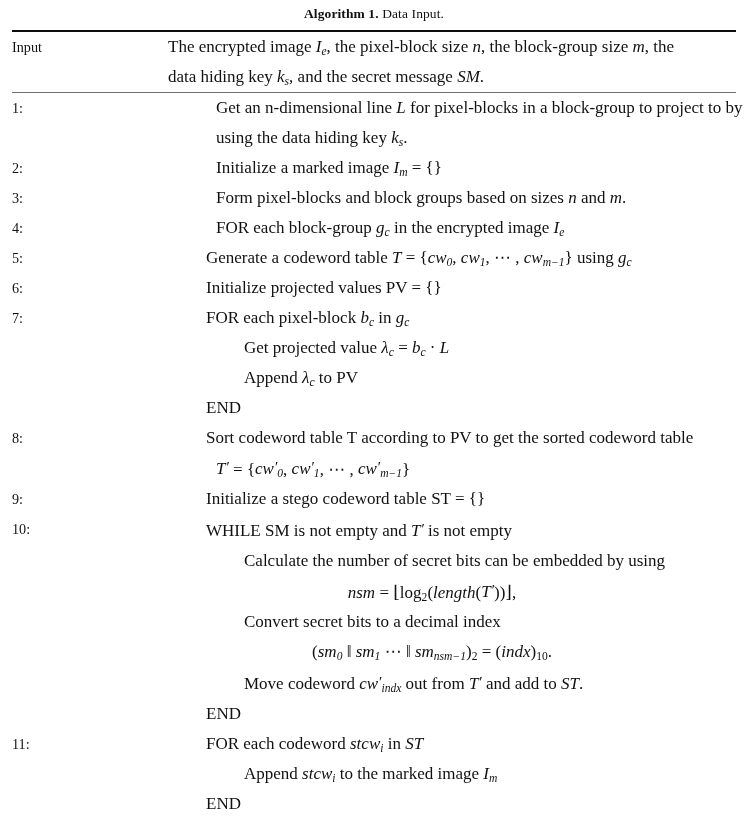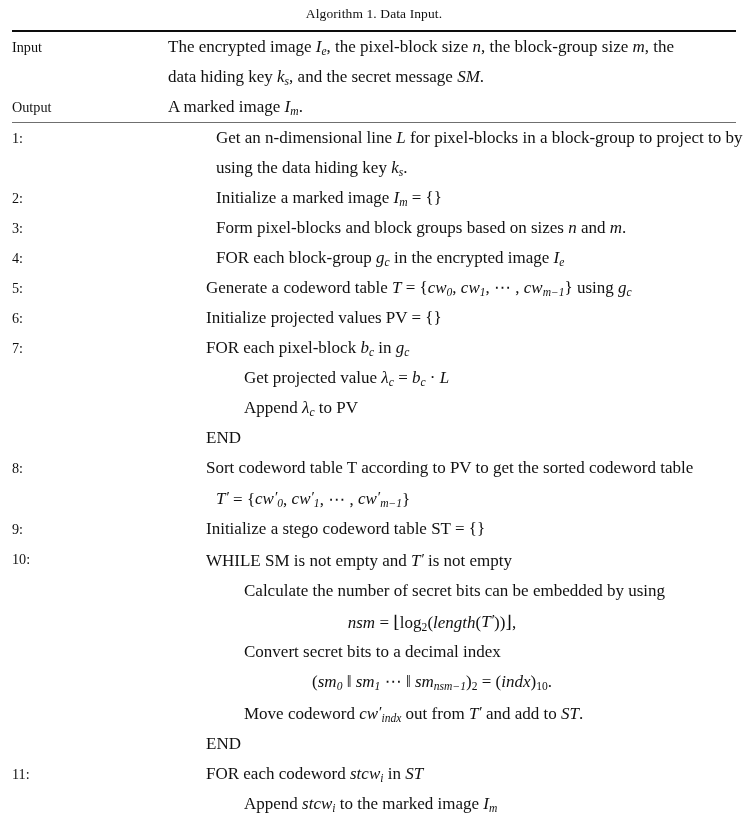--- a/index.html
+++ b/index.html
@@ -20,21 +20,21 @@
     box-sizing: border-box;
     padding: 0 12px;
   }
   .caption {
     text-align: center;
     font-size: 13.5px;
     line-height: 1.3;
     padding: 5px 0 7px 0;
     letter-spacing: .1px;
   }
-  .caption .strong { font-weight: normal; }
+  .caption .strong { font-weight: bold; }
 
   .rule-top {
     height: 0;
     border-top: 2.6px solid #0d0d0d;
     margin: 0 0 0 0;
   }
   .rule-mid {
     height: 0;
     border-top: 1.4px solid #6f6f6f;
   }
@@ -101,26 +101,20 @@
 
   <div class="rule-top"></div>
 
   <table class="algo-table">
     <tbody>
         <tr class="row-io">
       <td class="col-label">Input</td>
       <td class="col-body">
         <div class="line">The encrypted image <i class="m">I<sub>e</sub></i>, the pixel-block size <i class="m">n</i>, the block-group size <i class="m">m</i>, the</div>
         <div class="line">data hiding key <i class="m">k<sub>s</sub></i>, and the secret message <i class="m">SM</i>.</div>
-      </td>
-    </tr>
-    <tr class="row-io">
-      <td class="col-label">Output</td>
-      <td class="col-body">
-        <div class="line">A marked image <i class="m">I<sub>m</sub></i>.</div>
       </td>
     </tr>
   </tbody>
     </table>
 
   <div class="rule-mid"></div>
 
   <table class="algo-table">
 
     <tbody>

